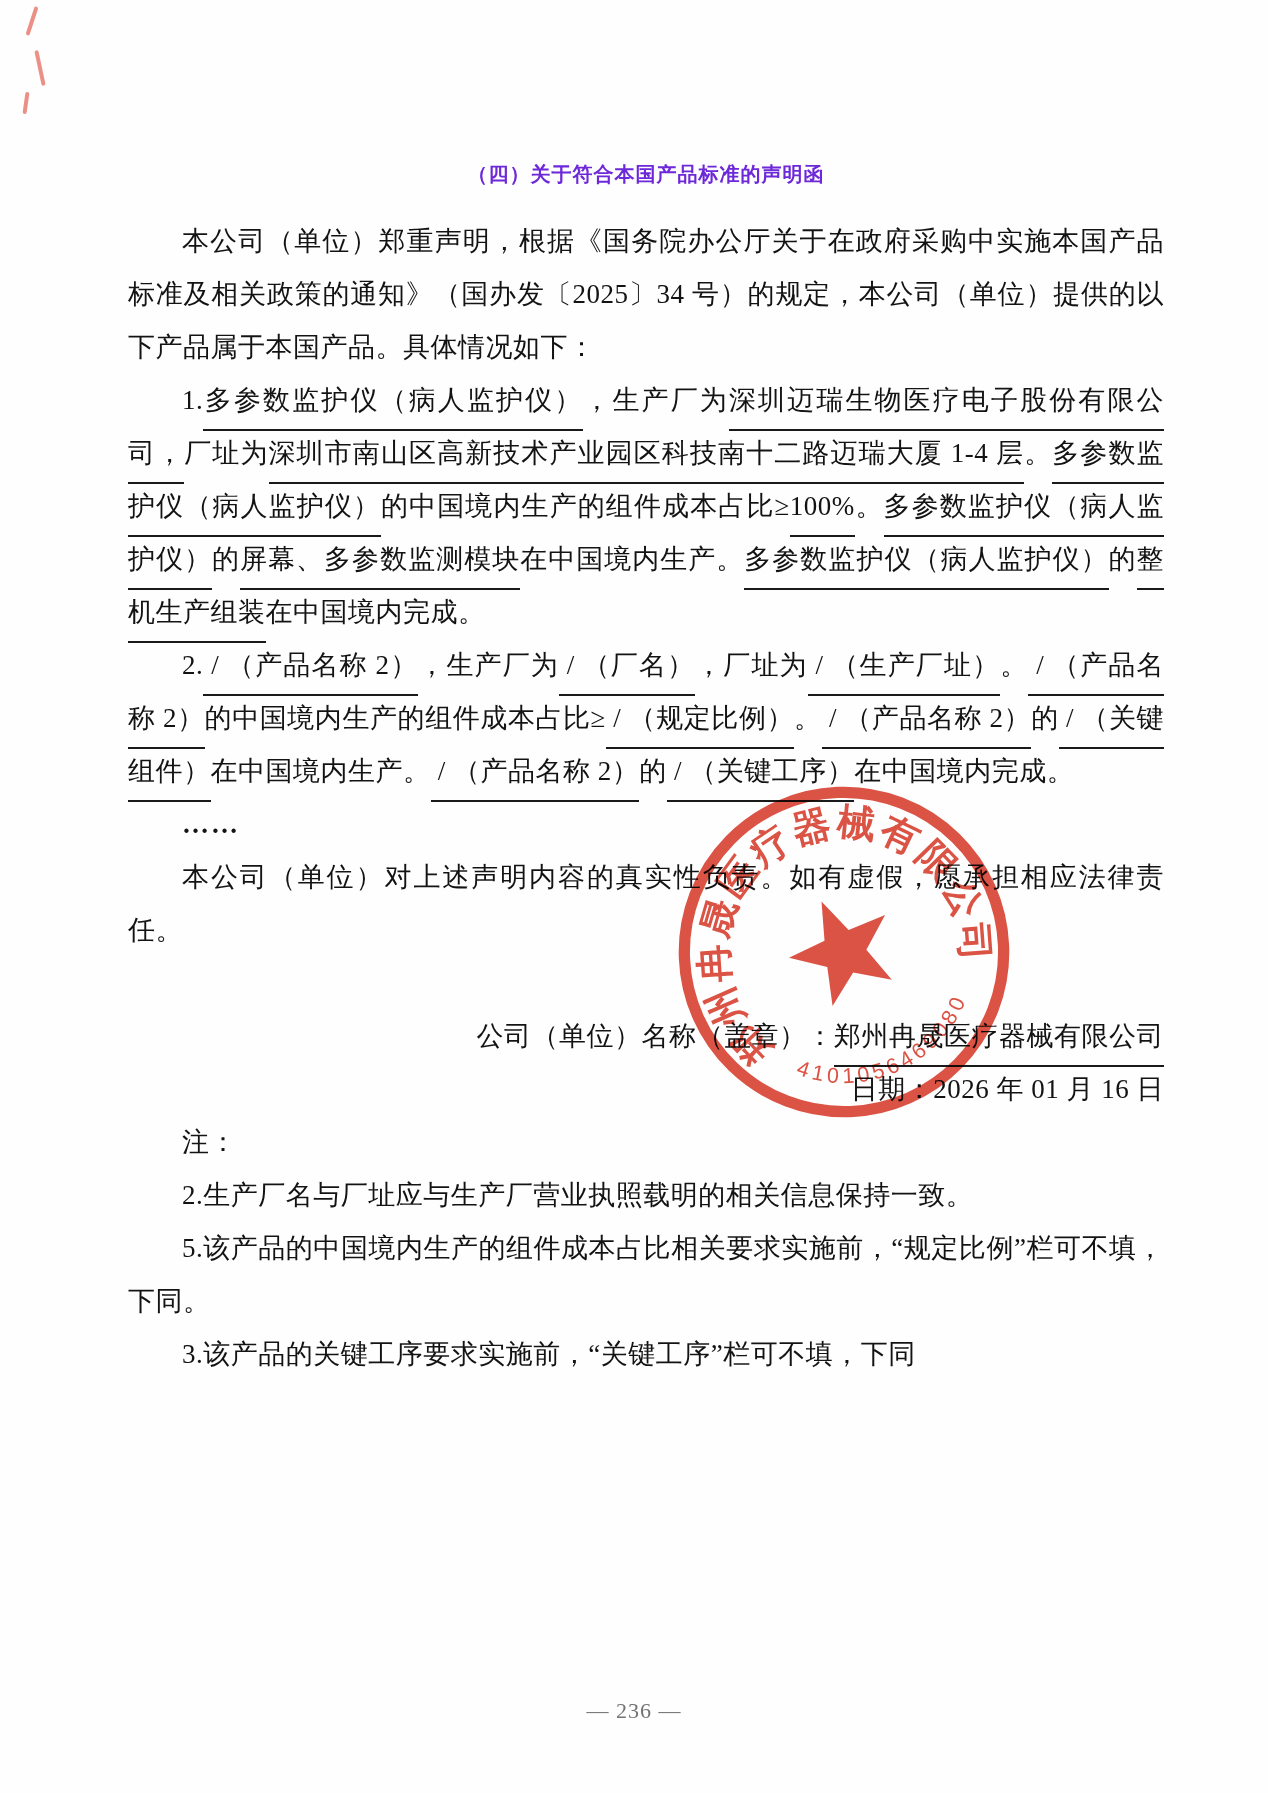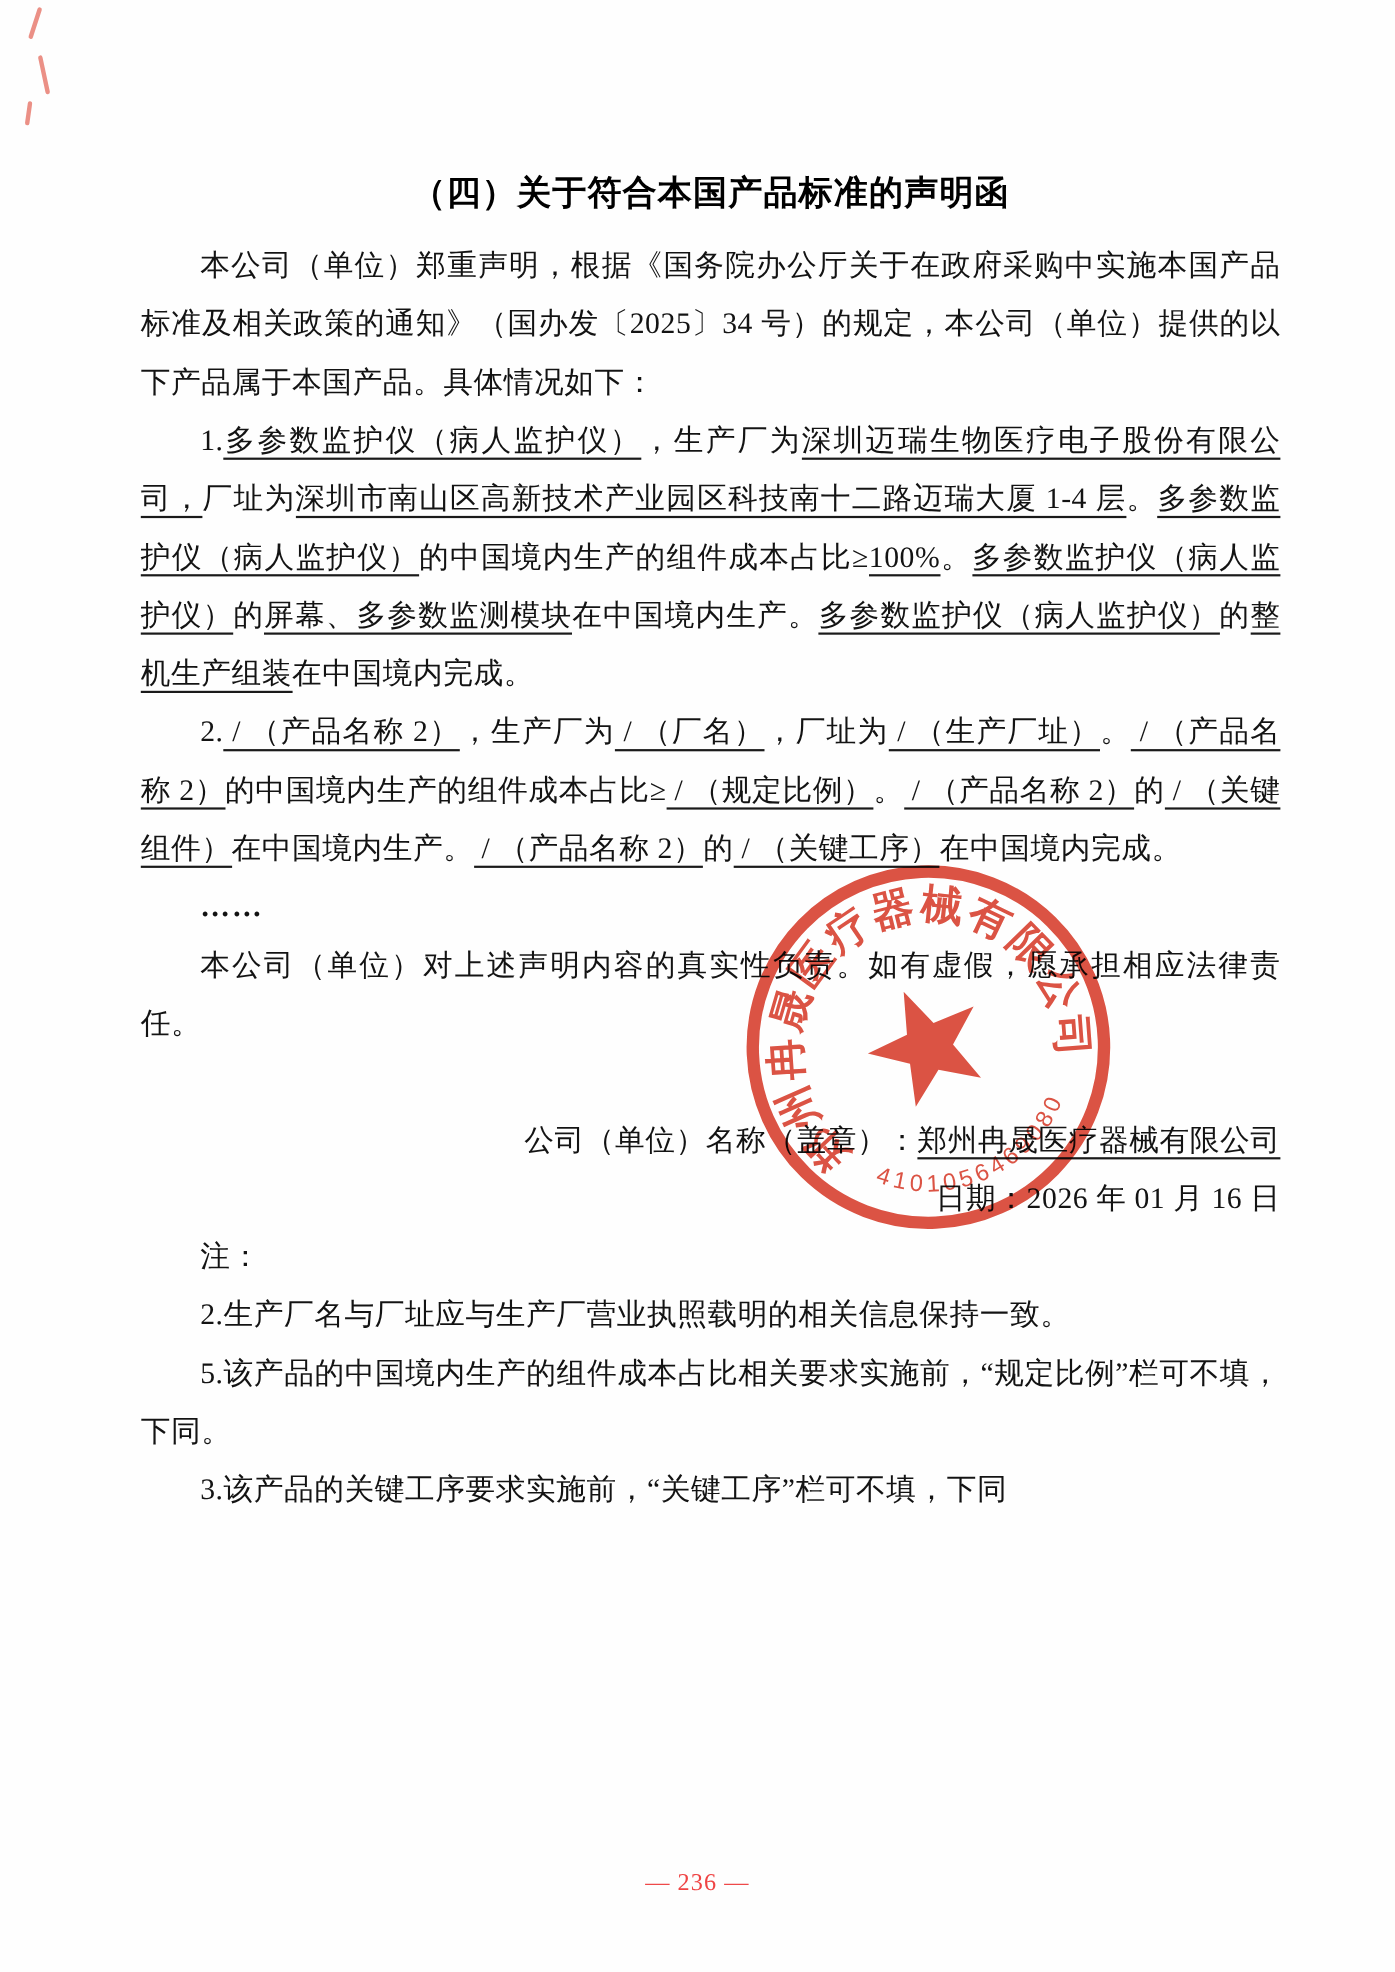--- a/index.html
+++ b/index.html
@@ -19,47 +19,47 @@
     font-size:27px;
     line-height:53px;
     text-align:justify;
     letter-spacing:0.5px;
   }
 
   .doc-title {
     text-align:center;
     font-family:"Liberation Sans","DejaVu Sans",sans-serif;
     font-weight:700;
-    font-size:31px;
+    font-size:20px;
     line-height:53px;
     margin:0 0 14px 0;
     letter-spacing:1px;
-    color:#000000;
+    color:#6d28d9;
   }
 
   p.para { margin:0; text-indent:2em; }
 
   .u {
     border-bottom:2px solid #1a1a1a;
-    padding-bottom:1px;
+    padding-bottom:14px;
   }
 
   .ellipsis-line { font-weight:bold; letter-spacing:2px; }
 
   .signature { margin-top:53px; padding-left:328px; text-align:left; }
   .signature p { margin:0; text-indent:0;text-align:right; }
 
   .notes { margin-top:0; }
 
   .footer {
     position:absolute;
     left:0; right:0; top:1698px;
     text-align:center;
     font-size:22px;
-    color:#ef4444;
+    color:#737373;
     letter-spacing:1px;
   }
 
   
   .stamp {
     position:absolute;
     left:670px; top:778px;
     width:348px; height:348px;
     transform:rotate(-24deg);
     opacity:0.9;

